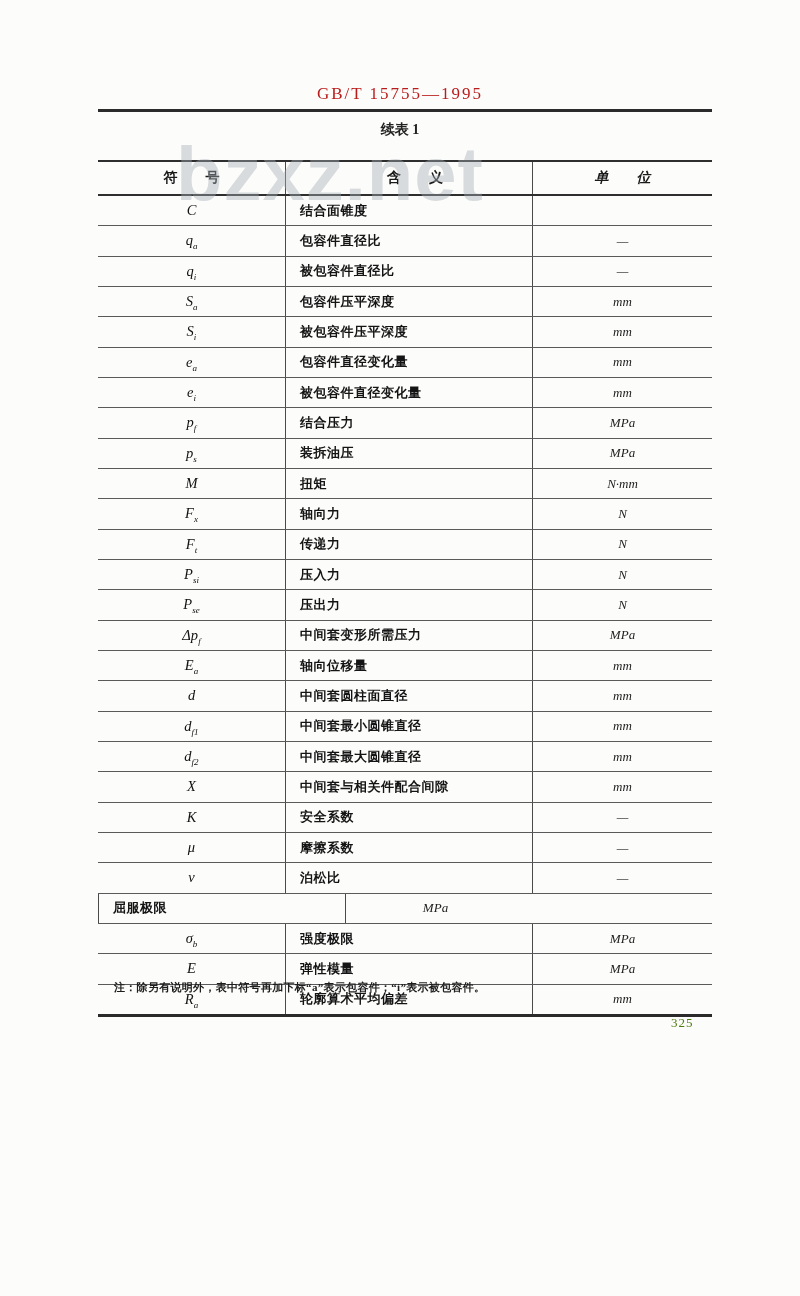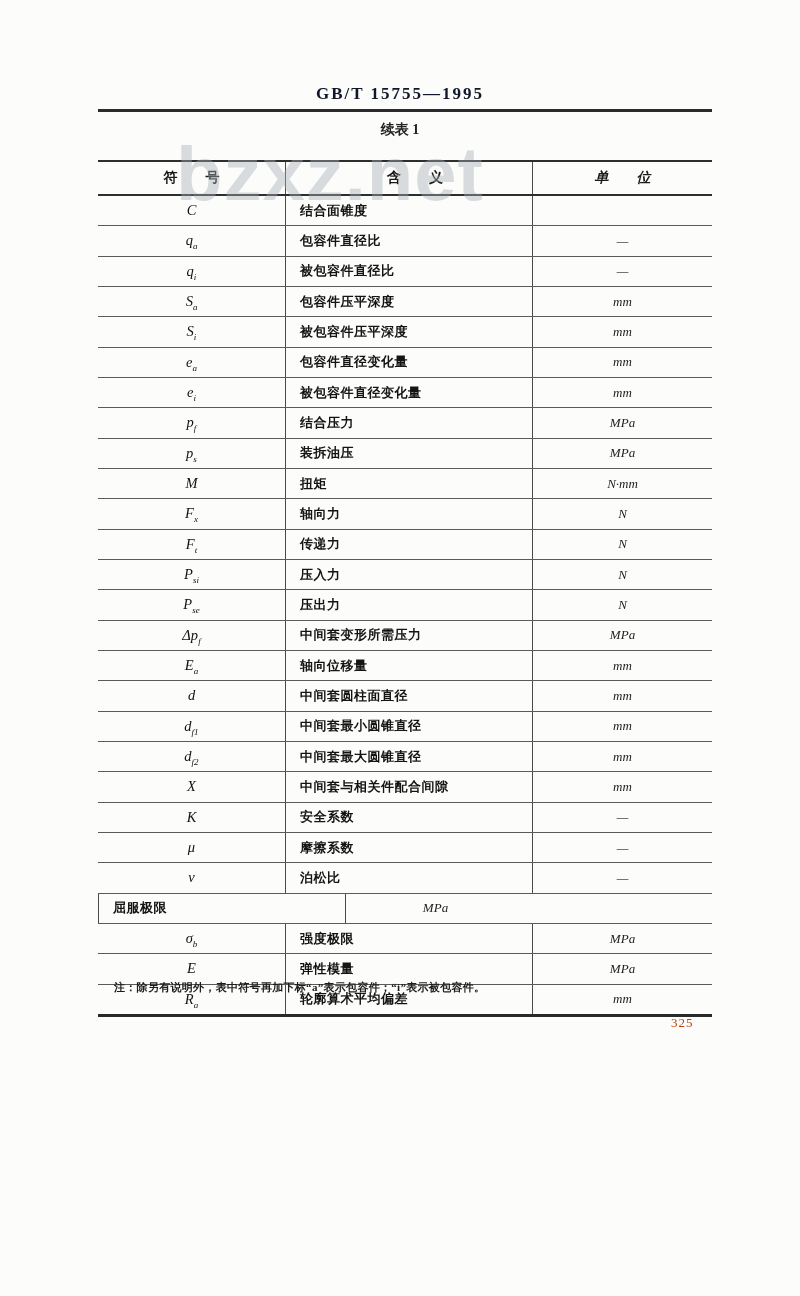--- a/index.html
+++ b/index.html
@@ -7,22 +7,22 @@
   .page{
     position:relative;
     width:800px;height:1296px;
     background:#fcfcfa;
     font-family:"Liberation Serif","DejaVu Serif",serif;
     color:#1c1c1c;
     overflow:hidden;
   }
   .doc-code{
     position:absolute;top:84px;left:0;width:100%;
-    text-align:center;font-size:17px;font-weight:bold;
-    letter-spacing:2px;color:#0f172a;
+    text-align:center;font-size:17px;font-weight:normal;
+    letter-spacing:2px;color:#b91c1c;
   }
   .top-rule{
     position:absolute;top:109px;left:98px;width:614px;height:3px;
     background:#2b2b2b;
   }
   .caption{
     position:absolute;top:121px;left:0;width:100%;
     text-align:center;font-size:14px;font-weight:600;color:#222;
   }
   .tbl{
@@ -44,21 +44,21 @@
   .sym{font-style:italic;font-size:14.5px;color:#111;}
   .sym sub{font-size:9px;font-style:italic;line-height:0;}
   .desc{font-size:13px;font-weight:600;color:#141414;letter-spacing:0.5px;}
   .unit{font-size:13px;color:#222;}
   .note{
     position:absolute;top:980px;left:114px;width:600px;
     font-size:11px;font-weight:600;color:#1d1d1d;letter-spacing:0.3px;
   }
   .page-num{
     position:absolute;top:1015px;left:671px;
-    font-size:13px;color:#c2410c;letter-spacing:1px;
+    font-size:13px;color:#4d7c0f;letter-spacing:1px;
   }
   .watermark{
     position:absolute;top:130px;left:176px;
     font-family:"Liberation Sans","DejaVu Sans",sans-serif;
     font-size:76px;font-weight:bold;letter-spacing:1px;
     color:rgba(168,174,182,0.42);
     z-index:3;pointer-events:none;white-space:nowrap;
   }
 </style>
 </head>

